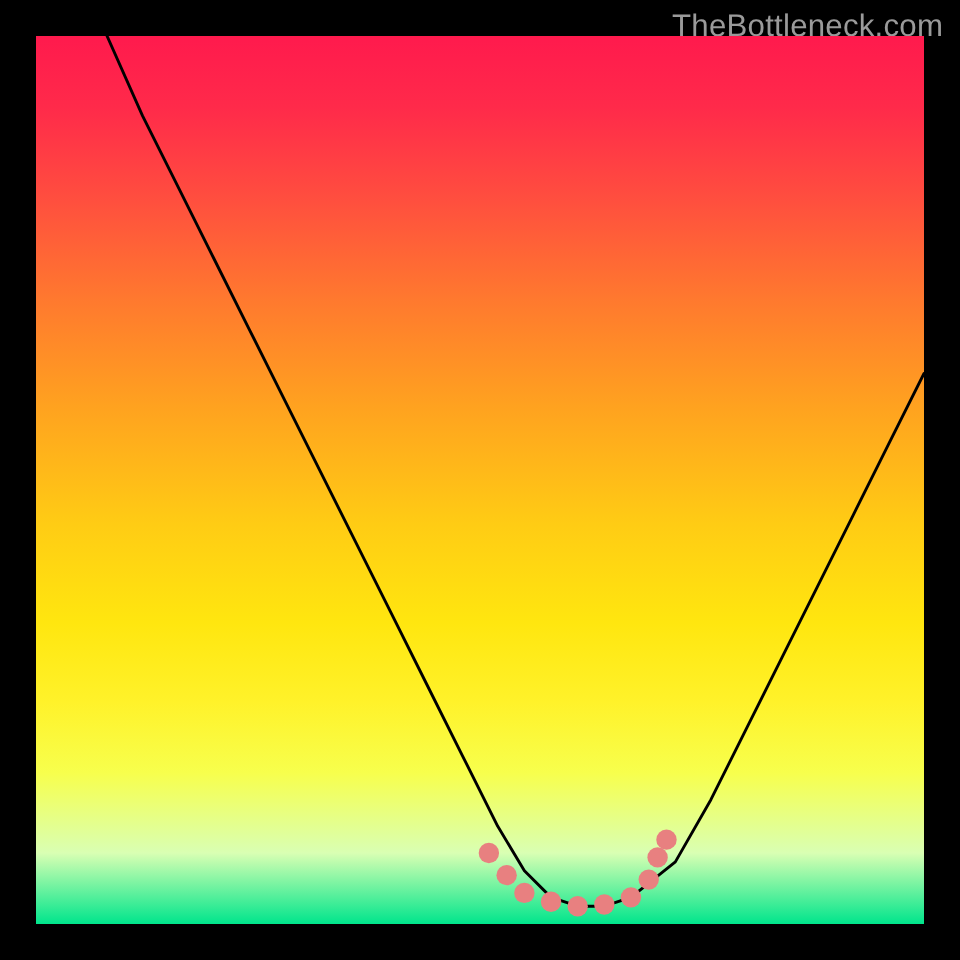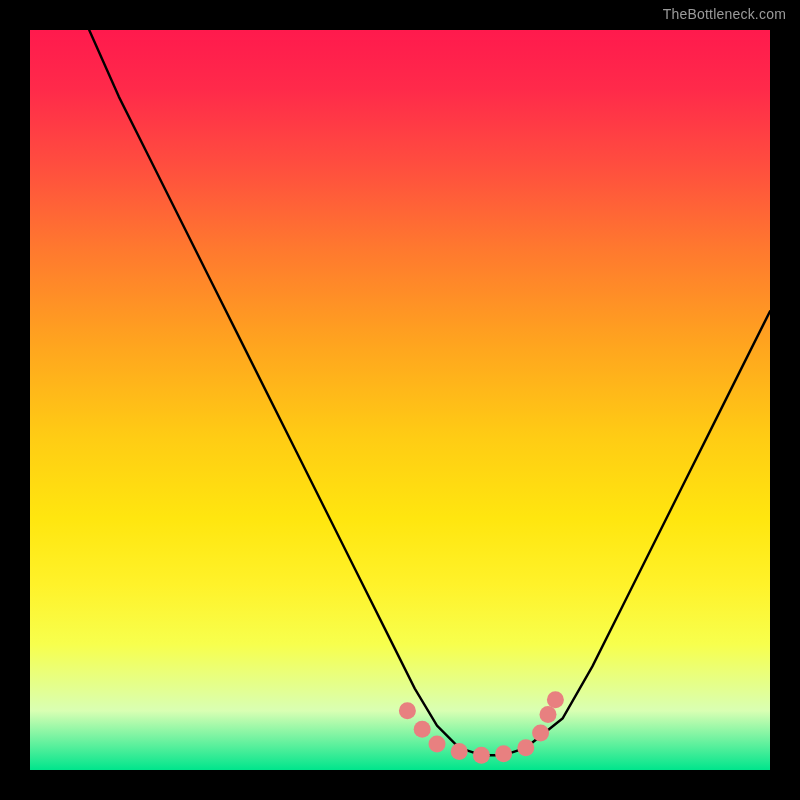--- a/index.html
+++ b/index.html
@@ -37,21 +37,21 @@
       #f7ff4d 83%,
       #d9ffb3 92%,
       #00e58c 100%
     );
   }
   .watermark {
     position: absolute;
     top: 6px;
     right: 14px;
     color: #9a9a9a;
-    font-size: 14px;
+    font-size: 26px;
     font-weight: 500;
     letter-spacing: 0.2px;
     user-select: none;
   }
   svg.curve {
     position: absolute;
     top: 0;
     left: 0;
     width: 740px;
     height: 740px;

